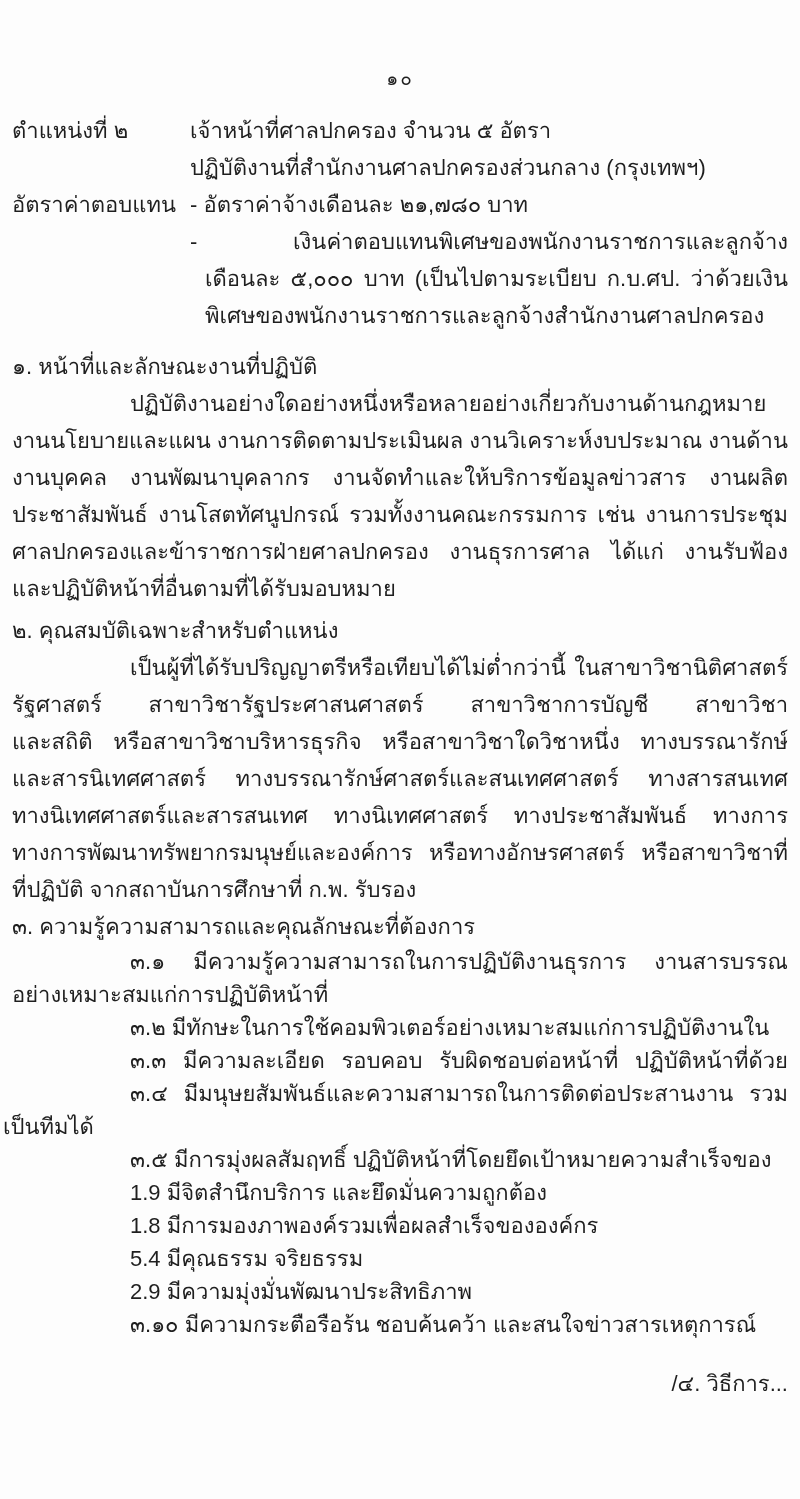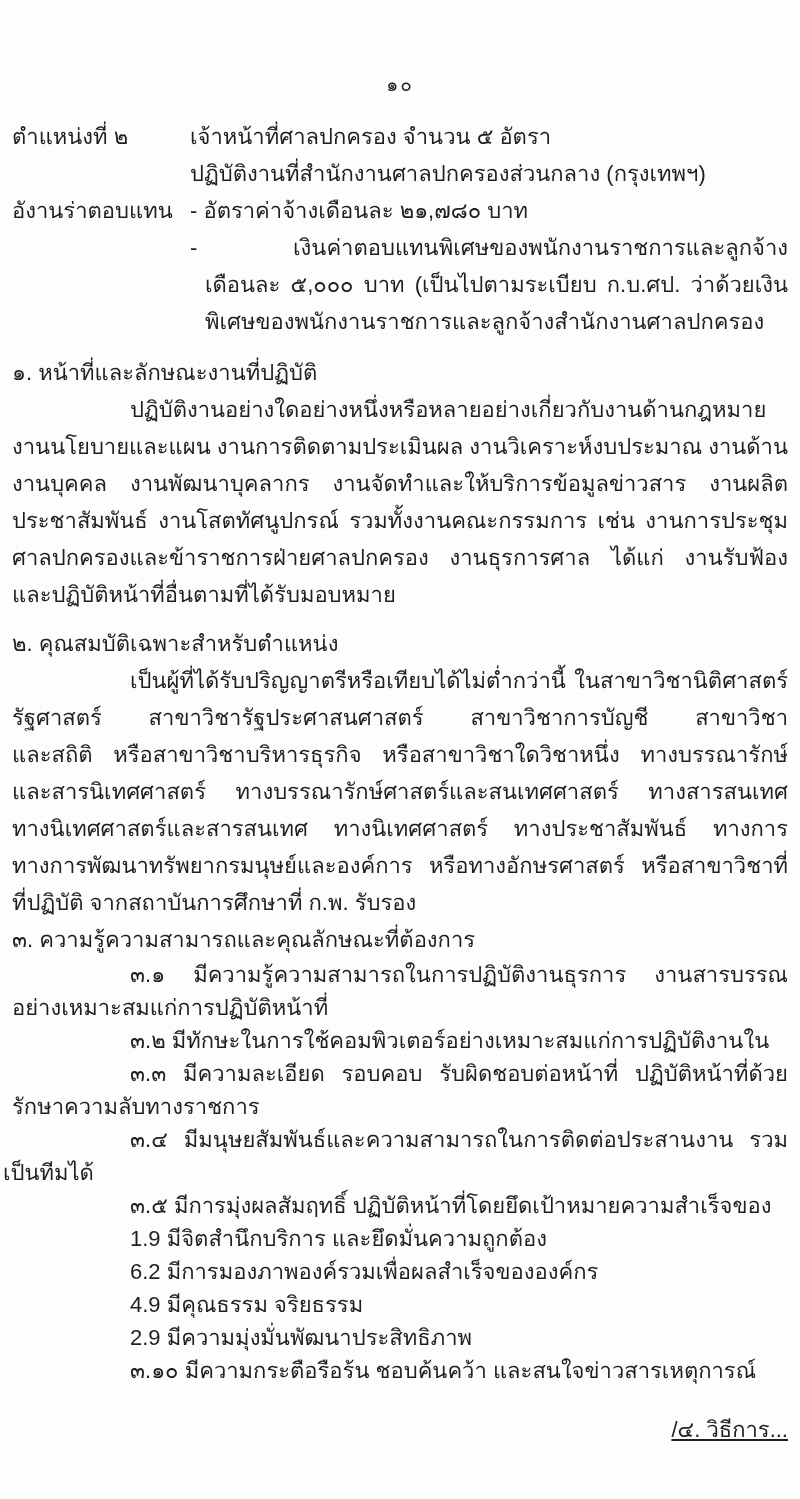--- a/index.html
+++ b/index.html
@@ -7,21 +7,21 @@
     position: relative;
     width: 800px;
     height: 1499px;
     margin: 0 auto;
     background: #fdfdfd;
     color: #1f1f1f;
     font-family: "Liberation Sans", "DejaVu Sans", sans-serif;
     font-size: 22px;
     overflow: hidden;
     box-sizing: border-box;
-    padding: 6px 12px;
+    padding: 0 12px;
   }
   .pagenum {
     margin-top: 62px;
     height: 34px;
     line-height: 34px;
     text-align: center;
     font-size: 19px;
     letter-spacing: 2px;
   }
   .line {
@@ -39,30 +39,29 @@
   .just { text-align: justify; text-align-last: justify; }
   .indent { text-indent: 118px; }
   .outdent { margin-left: -9px; }
   .section-heading {
     font-weight: normal;
     height: 37px;
     line-height: 37px;
     overflow: hidden;
   }
   .sec1 { margin-top: 14px; }
-  .sec2 { margin-top: 12px; }
+  .sec2 { margin-top: 5px; }
   .sec3 { margin-top: 0; }
   .sec3 .line { height: 33px; line-height: 33px; }
   .footer {
     margin-top: 24px;
     height: 37px;
     line-height: 37px;
     text-align: right;
     overflow: hidden;
-    text-decoration: underline;
   }
 </style>
 </head>
 <body>
 
 <div class="page">
 
   <div class="pagenum">๑๐</div>
 
   <div class="pos-block">
@@ -71,21 +70,21 @@
       <div class="value">เจ้าหน้าที่ศาลปกครอง จำนวน ๕ อัตรา</div>
     </div>
     <div class="row line">
       <div class="label"></div>
       <div class="value">ปฏิบัติงานที่สำนักงานศาลปกครองส่วนกลาง (กรุงเทพฯ)</div>
     </div>
   </div>
 
   <div class="comp-block">
     <div class="row line">
-      <div class="label">อังานร่าตอบแทน</div>
+      <div class="label">อัตราค่าตอบแทน</div>
       <div class="value">- อัตราค่าจ้างเดือนละ ๒๑,๗๘๐ บาท</div>
     </div>
     <div class="special-block">
       <div class="line just">- เงินค่าตอบแทนพิเศษของพนักงานราชการและลูกจ้างสำนักงานศาลปกครอง</div>
       <div class="line just special-cont">เดือนละ ๕,๐๐๐ บาท (เป็นไปตามระเบียบ ก.บ.ศป. ว่าด้วยเงินค่าตอบแทน</div>
       <div class="line just special-cont">พิเศษของพนักงานราชการและลูกจ้างสำนักงานศาลปกครอง พ.ศ. ๒๕๖๔)</div>
     </div>
   </div>
 
   <div class="sec1">
@@ -108,26 +107,25 @@
     <div class="line just">ทางการพัฒนาทรัพยากรมนุษย์และองค์การ หรือทางอักษรศาสตร์ หรือสาขาวิชาที่เหมาะสมกับลักษณะงาน</div>
     <div class="line">ที่ปฏิบัติ จากสถาบันการศึกษาที่ ก.พ. รับรอง</div>
   </div>
 
   <div class="sec3">
     <div class="section-heading">๓. ความรู้ความสามารถและคุณลักษณะที่ต้องการ</div>
     <div class="line just indent">๓.๑ มีความรู้ความสามารถในการปฏิบัติงานธุรการ งานสารบรรณ และการใช้ภาษาไทย</div>
     <div class="line">อย่างเหมาะสมแก่การปฏิบัติหน้าที่</div>
     <div class="line indent">๓.๒ มีทักษะในการใช้คอมพิวเตอร์อย่างเหมาะสมแก่การปฏิบัติงานในหน้าที่</div>
     <div class="line just indent">๓.๓ มีความละเอียด รอบคอบ รับผิดชอบต่อหน้าที่ ปฏิบัติหน้าที่ด้วยความแม่นยำ และ</div>
-    <div class="line">รักษาความลับทางราชการ</div>
     <div class="line just indent">๓.๔ มีมนุษยสัมพันธ์และความสามารถในการติดต่อประสานงาน รวมทั้งสามารถทำงาน</div>
     <div class="line outdent">เป็นทีมได้</div>
     <div class="line indent">๓.๕ มีการมุ่งผลสัมฤทธิ์ ปฏิบัติหน้าที่โดยยึดเป้าหมายความสำเร็จขององค์กร</div>
     <div class="line indent">1.9 มีจิตสำนึกบริการ และยึดมั่นความถูกต้อง</div>
-    <div class="line indent">6.2 มีการมองภาพองค์รวมเพื่อผลสำเร็จขององค์กร</div>
-    <div class="line indent">4.9 มีคุณธรรม จริยธรรม</div>
+    <div class="line indent">1.8 มีการมองภาพองค์รวมเพื่อผลสำเร็จขององค์กร</div>
+    <div class="line indent">5.4 มีคุณธรรม จริยธรรม</div>
     <div class="line indent">2.9 มีความมุ่งมั่นพัฒนาประสิทธิภาพ</div>
     <div class="line indent">๓.๑๐ มีความกระตือรือร้น ชอบค้นคว้า และสนใจข่าวสารเหตุการณ์ปัจจุบัน</div>
   </div>
 
   <div class="footer">/๔. วิธีการ...</div>
 
 </div>
 
 </body></html>

